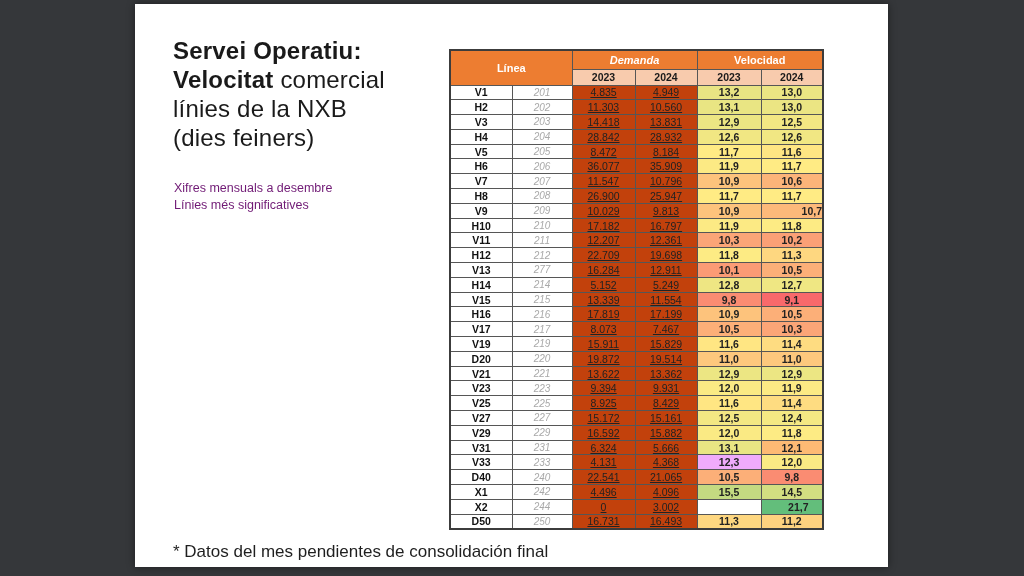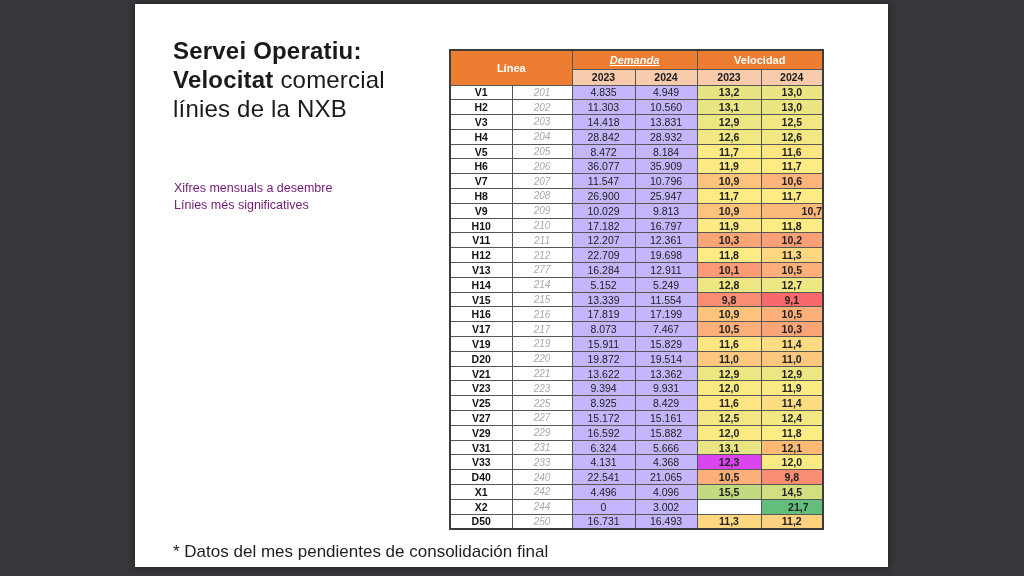--- a/index.html
+++ b/index.html
@@ -58,41 +58,42 @@
   }
   table.data { border: 2px solid #3c3c3c; }
   thead tr.hr1 th { height: 19px; }
   thead tr.hr2 th { height: 16px; }
   tbody td { height: 14.8px; }
   th.hdr-orange {
     color: #ffffff;
     font-weight: 700;
     font-size: 11px;
   }
-  th.hdr-orange.italic { font-style: italic; text-decoration: underline; }
+  th.hdr-orange.italic { font-style: italic; }
   th.hdr-salmon {
     color: #1a1a1a;
     font-weight: 700;
     font-size: 10.5px;
   }
   td.c-name { font-weight: 700; color: #111; background: #fff; }
   td.c-num  { font-style: italic; color: #a9a9a9; background: #fff; font-size: 10px; }
-  td.c-dem  { color: #222; background: #c4b5fd; }
+  td.c-dem  { color: #222; background: #c2410c; text-decoration: underline; }
   td.c-vel  { font-weight: 700; color: #222; background: #fff; }
 </style>
 </head>
 <body>
 
 <div class="stage">
   <div class="slide">
 
     <div class="title-block">
       <div><span class="b">Servei Operatiu:</span></div>
       <div><span class="b">Velocitat</span><span> comercial</span></div>
       <div>línies de la NXB</div>
+      <div>(dies feiners)</div>
     </div>
 
     <div class="subtitle-block">
       <div>Xifres mensuals a desembre</div>
       <div>Línies més significatives</div>
     </div>
 
     <div class="footnote">* Datos del mes pendientes de consolidación final</div>
 
     <table class="data">
@@ -316,21 +317,21 @@
             <td class="c-dem">6.324</td>
             <td class="c-dem">5.666</td>
             <td class="c-vel" style="background: rgb(233, 229, 131);">13,1</td>
             <td class="c-vel" style="background: #fdba74;">12,1</td>
           </tr>
           <tr>
             <td class="c-name">V33</td>
             <td class="c-num">233</td>
             <td class="c-dem">4.131</td>
             <td class="c-dem">4.368</td>
-            <td class="c-vel" style="background: #d946ef;">12,3</td>
+            <td class="c-vel" style="background: #f0abfc;">12,3</td>
             <td class="c-vel" style="background: rgb(250, 234, 132);">12,0</td>
           </tr>
           <tr>
             <td class="c-name">D40</td>
             <td class="c-num">240</td>
             <td class="c-dem">22.541</td>
             <td class="c-dem">21.065</td>
             <td class="c-vel" style="background: rgb(252, 175, 120);">10,5</td>
             <td class="c-vel" style="background: rgb(250, 140, 114);">9,8</td>
           </tr>

